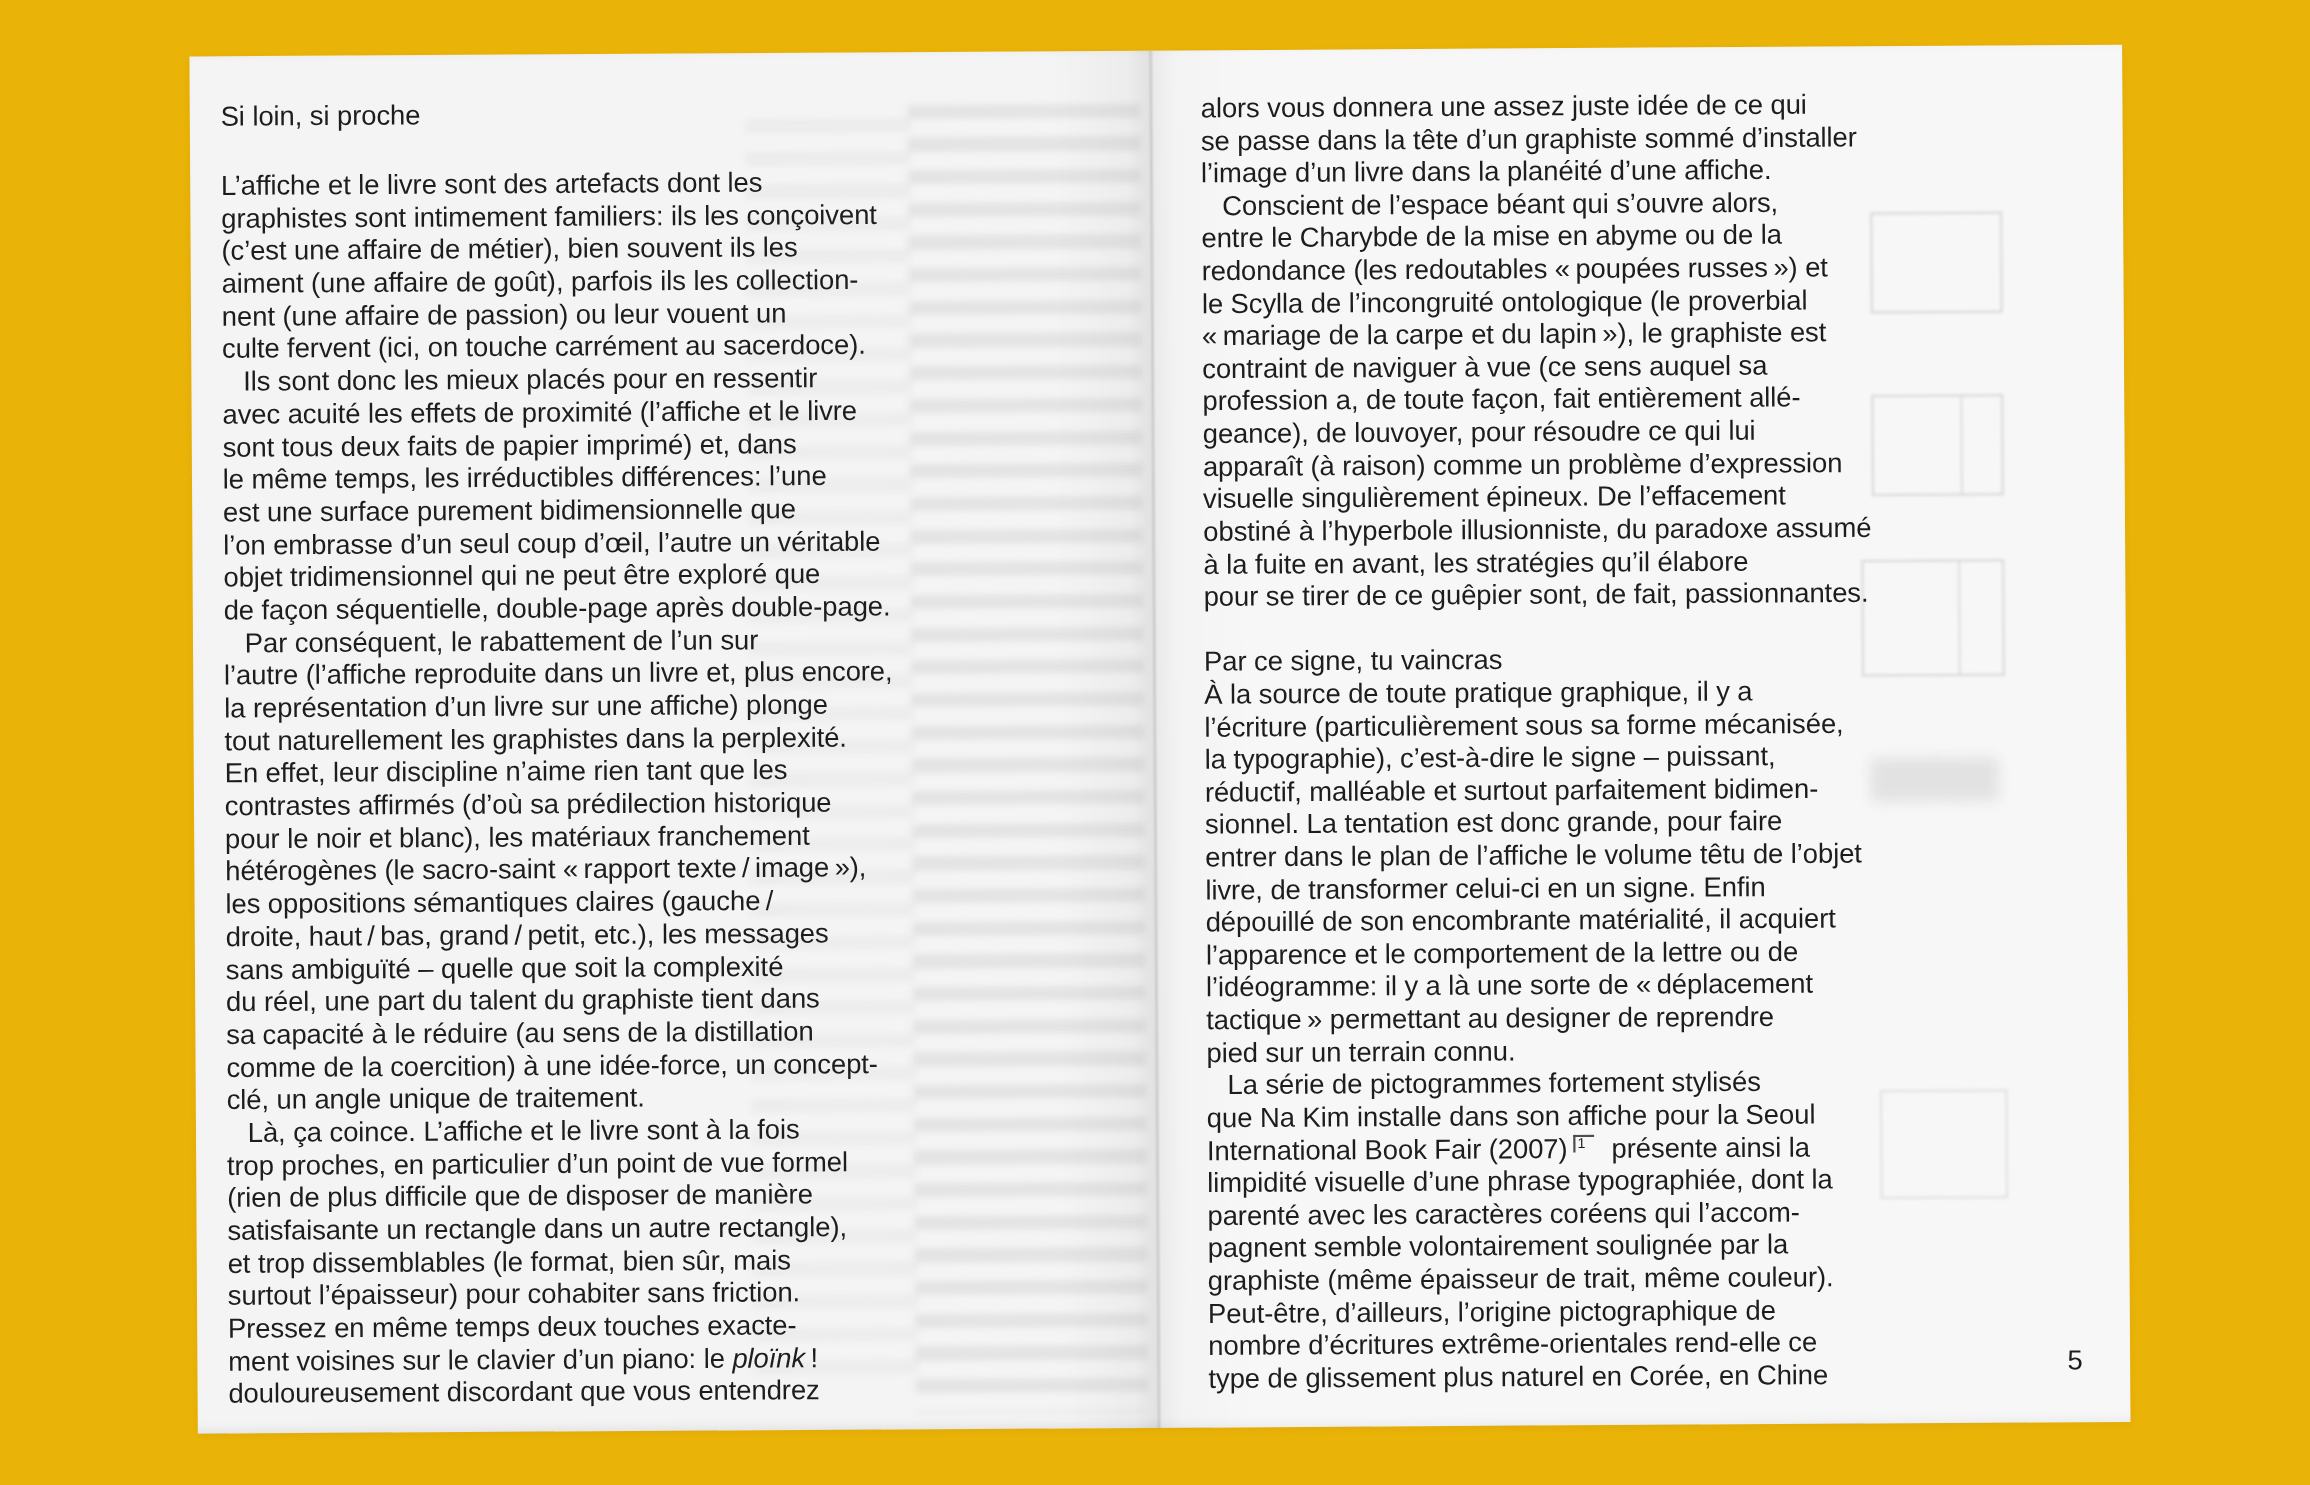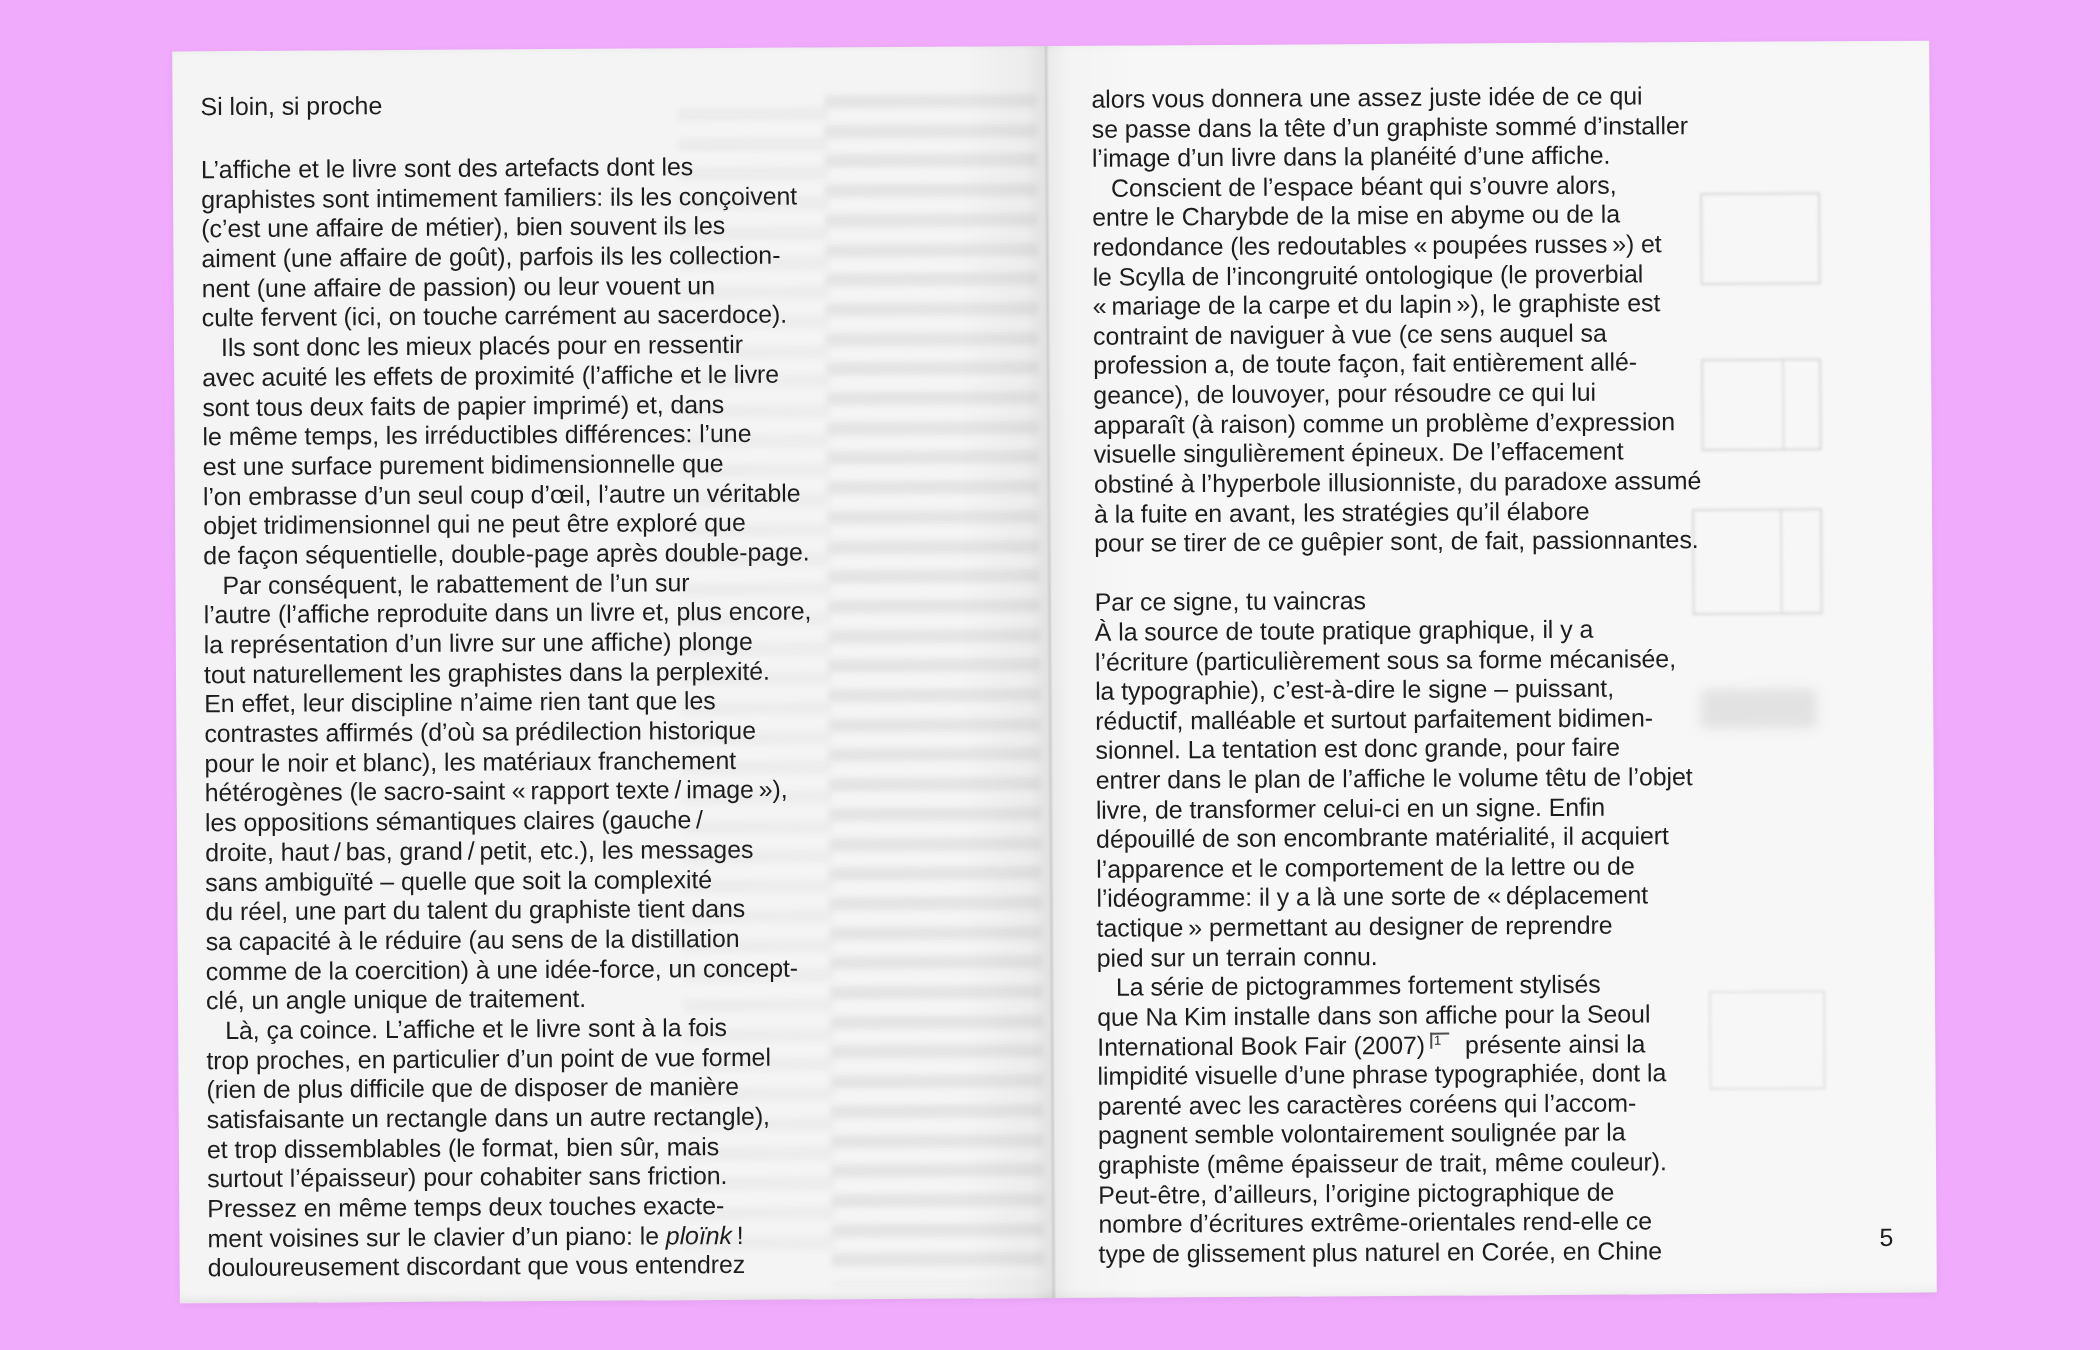--- a/index.html
+++ b/index.html
@@ -1,16 +1,16 @@
 <!DOCTYPE html>
 <html><head>
 <meta charset="utf-8">
 <style>
   html,body{margin:0;padding:0;background:#ffffff;}
-  .canvas{position:relative;width:2100px;height:1350px;background:#f0abfc;overflow:hidden;
+  .canvas{position:relative;width:2100px;height:1350px;background:#eab308;overflow:hidden;
           font-family:"Liberation Sans","DejaVu Sans",sans-serif;}
   .book{position:absolute;left:176px;top:46px;width:1757px;height:1252px;
         background:#f4f4f4;transform:rotate(-0.35deg);transform-origin:center;
         box-shadow:0 2px 8px rgba(0,0,0,0.05), inset 0 -9px 12px -8px rgba(0,0,0,0.10),
                    inset 0 6px 8px -6px rgba(0,0,0,0.045);
         overflow:hidden;}
   
   .page-right-tint{position:absolute;left:874px;top:0;width:883px;height:1252px;
         background:rgba(255,255,255,0.30);z-index:0;}
   

